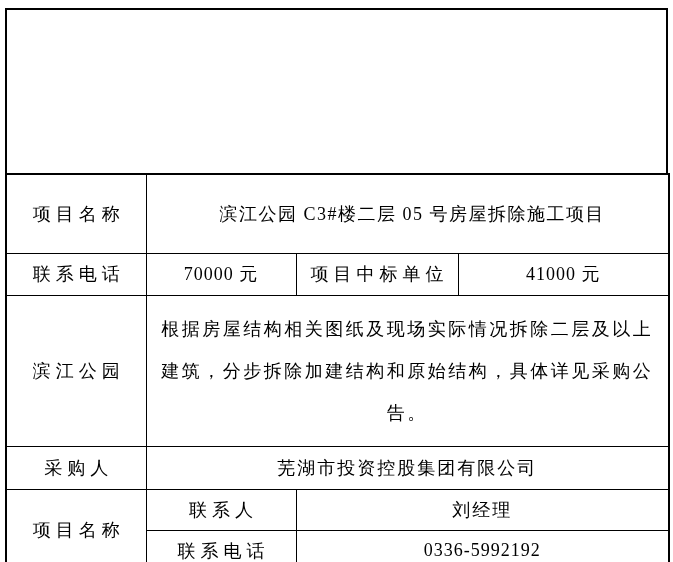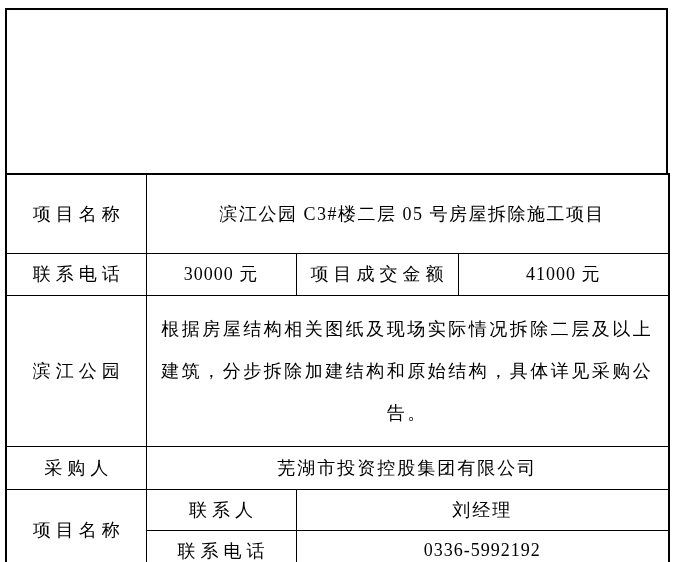--- a/index.html
+++ b/index.html
@@ -103,22 +103,22 @@
       <col style="width:162px">
       <col style="width:211px">
     </colgroup>
     <tbody>
       <tr class="r-name">
         <td class="lbl">项目名称</td>
         <td class="val-left" colspan="3">滨江公园 C3#楼二层 05 号房屋拆除施工项目</td>
       </tr>
       <tr class="r-budget">
         <td class="lbl">联系电话</td>
-        <td class="val-num">30000 元</td>
-        <td class="lbl">项目成交金额</td>
+        <td class="val-num">70000 元</td>
+        <td class="lbl">项目中标单位</td>
         <td class="val-num">41000 元</td>
       </tr>
       <tr class="r-content">
         <td class="lbl">滨江公园</td>
         <td class="val-block" colspan="3">根据房屋结构相关图纸及现场实际情况拆除二层及以上建筑，分步拆除加建结构和原始结构，具体详见采购公告。</td>
       </tr>
       <tr class="r-buyer">
         <td class="lbl">采购人</td>
         <td class="val" colspan="3">芜湖市投资控股集团有限公司</td>
       </tr>

